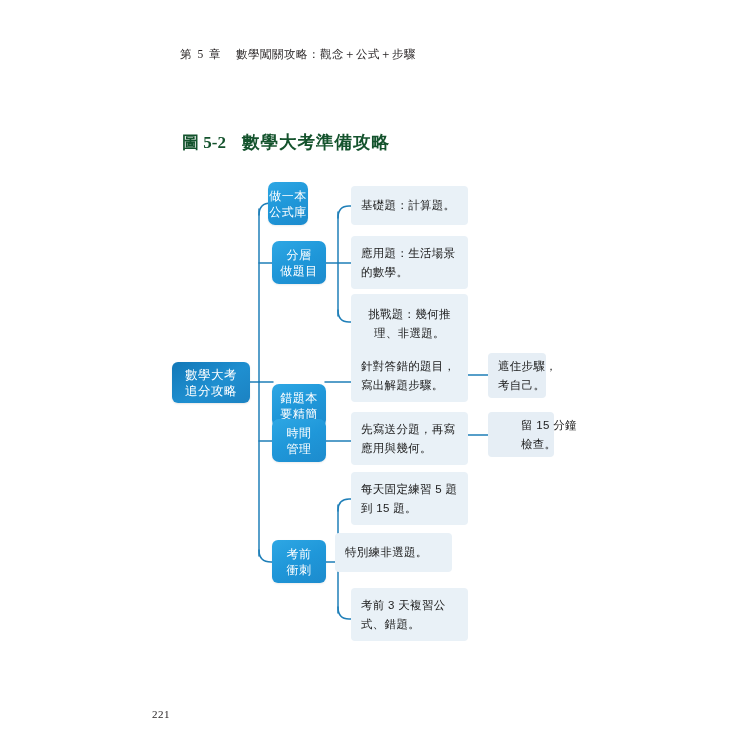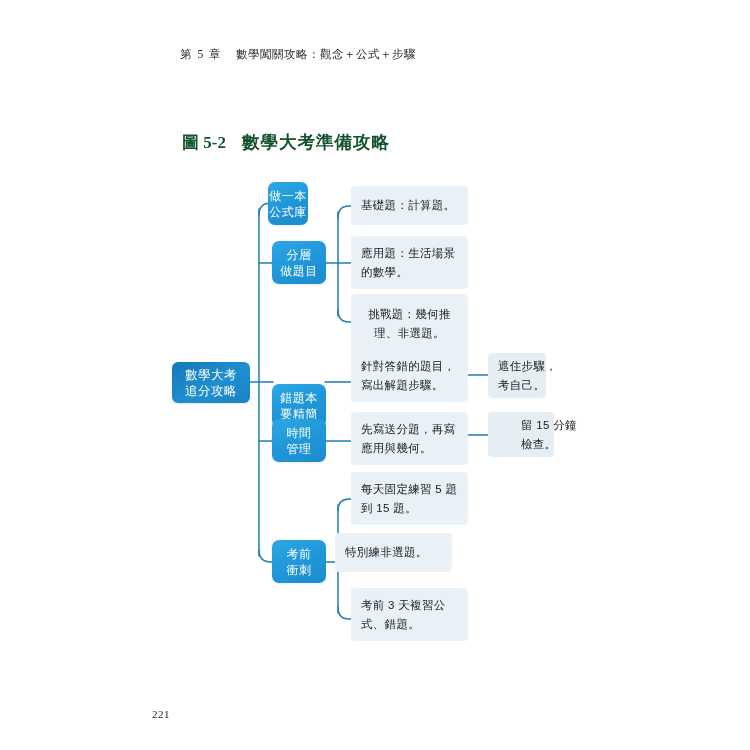--- a/index.html
+++ b/index.html
@@ -146,21 +146,21 @@
     <div class="node branch" style="left:272px;top:360px;width:54px;height:43px;margin-top:24px;">
       <span class="ln">錯題本</span>
       <span class="ln">要精簡</span>
     </div>
 
     <div class="node branch" style="left:272px;top:419px;width:54px;height:43px;">
       <span class="ln">時間</span>
       <span class="ln">管理</span>
     </div>
 
-    <div class="node branch" style="left:272px;top:540px;width:54px;height:43px;">
+    <div class="node branch" style="left:272px;top:540px;width:54px;height:43px;border-radius:6px;">
       <span class="ln">考前</span>
       <span class="ln">衝刺</span>
     </div>
 
     <div class="node leaf" style="left:351px;top:186px;width:117px;height:39px;">
       <span class="ln">基礎題：計算題。</span>
     </div>
 
     <div class="node leaf" style="left:351px;top:236px;width:117px;height:53px;justify-content:center;">
       <span class="ln">應用題：生活場景</span>

